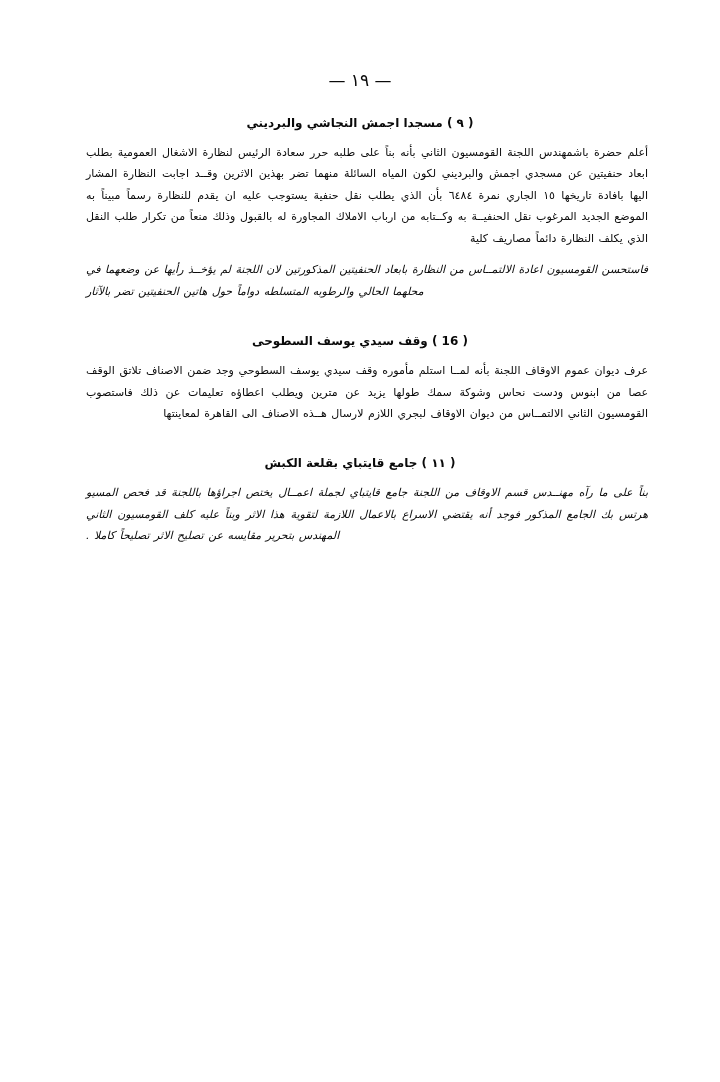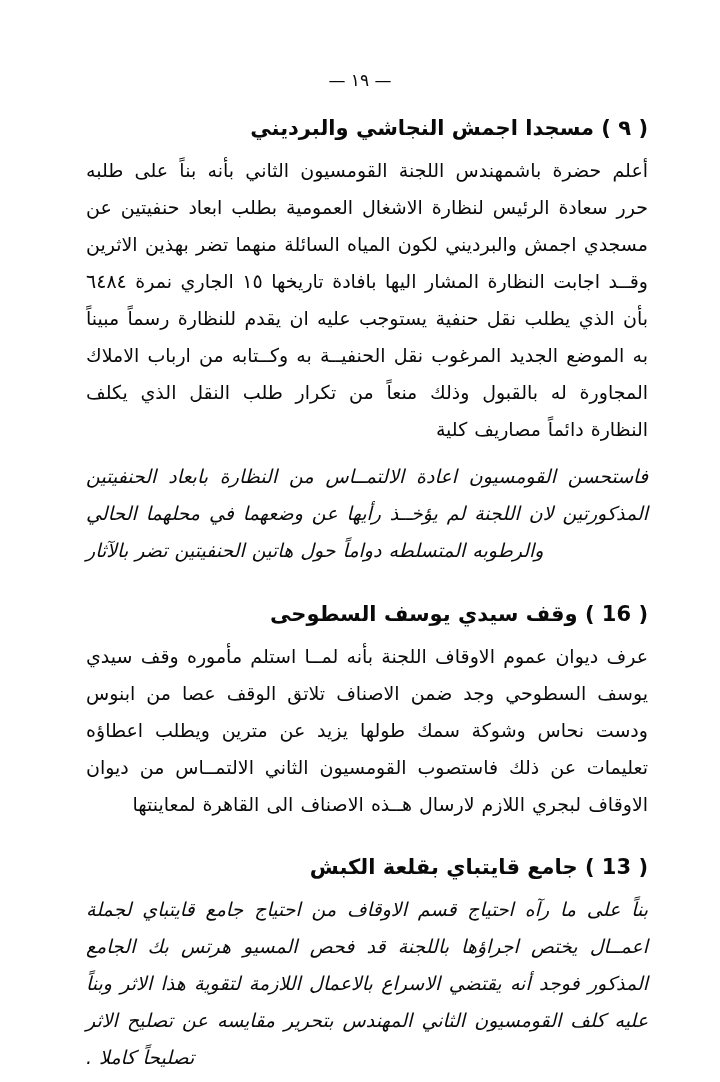--- a/index.html
+++ b/index.html
@@ -23,31 +23,32 @@
     position: relative;
   }
   .page-number {
     text-align: center;
     font-size: 17px;
     letter-spacing: 2px;
     margin: 0 0 26px 0;
     direction: rtl;
   }
   .section-heading {
-    font-size: 21px;
+    text-align: center;
+    font-size: 12px;
     font-weight: 600;
     margin: 16px 0 12px 0;
     direction: rtl;
     letter-spacing: 0.5px;
   }
   .body-par {
     direction: rtl;
     text-align: justify;
     text-align-last: center;
-    font-size: 19px;
+    font-size: 11px;
     line-height: 1.95;
     margin: 0 0 2px 14px;
     word-spacing: 1px;
   }
   .body-par.last-right {
     text-align-last: right;
   }
   .body-par.last-left {
     text-align-last: left;
     font-style: italic;
@@ -67,16 +68,16 @@
   <div class="spacer-sm"></div>
   <p class="body-par last-left">فاستحسن القومسيون اعادة الالتمــاس من النظارة بابعاد الحنفيتين المذكورتين لان اللجنة لم يؤخــذ رأيها عن وضعهما في محلهما الحالي والرطوبه المتسلطه دواماً حول هاتين الحنفيتين تضر بالآثار</p>
 
   <div class="spacer-md"></div>
 
   <div class="section-heading">( 16 )   وقف سيدي يوسف السطوحى</div>
   <p class="body-par last-right">عرف ديوان عموم الاوقاف اللجنة بأنه لمــا استلم مأموره وقف سيدي يوسف السطوحي وجد ضمن الاصناف تلاتق الوقف عصا من ابنوس ودست نحاس وشوكة سمك طولها يزيد عن مترين ويطلب اعطاؤه تعليمات عن ذلك فاستصوب القومسيون الثاني الالتمــاس من ديوان الاوقاف لبجري اللازم لارسال هــذه الاصناف الى القاهرة لمعاينتها</p>
 
   <div class="spacer-md"></div>
 
-  <div class="section-heading">( 13 )   جامع قايتباي بقلعة الكبش</div>
-  <p class="body-par last-left">بناً على ما رآه احتياج قسم الاوقاف من احتياج جامع قايتباي لجملة اعمــال يختص اجراؤها باللجنة قد فحص المسيو هرتس بك الجامع المذكور فوجد أنه يقتضي الاسراع بالاعمال اللازمة لتقوية هذا الاثر وبناً عليه كلف القومسيون الثاني المهندس بتحرير مقايسه عن تصليح الاثر تصليحاً كاملا .</p>
+  <div class="section-heading">( ١١ )   جامع قايتباي بقلعة الكبش</div>
+  <p class="body-par last-left">بناً على ما رآه مهنــدس قسم الاوقاف من اللجنة جامع قايتباي لجملة اعمــال يختص اجراؤها باللجنة قد فحص المسيو هرتس بك الجامع المذكور فوجد أنه يقتضي الاسراع بالاعمال اللازمة لتقوية هذا الاثر وبناً عليه كلف القومسيون الثاني المهندس بتحرير مقايسه عن تصليح الاثر تصليحاً كاملا .</p>
 
 </div>
 
 </body></html>

